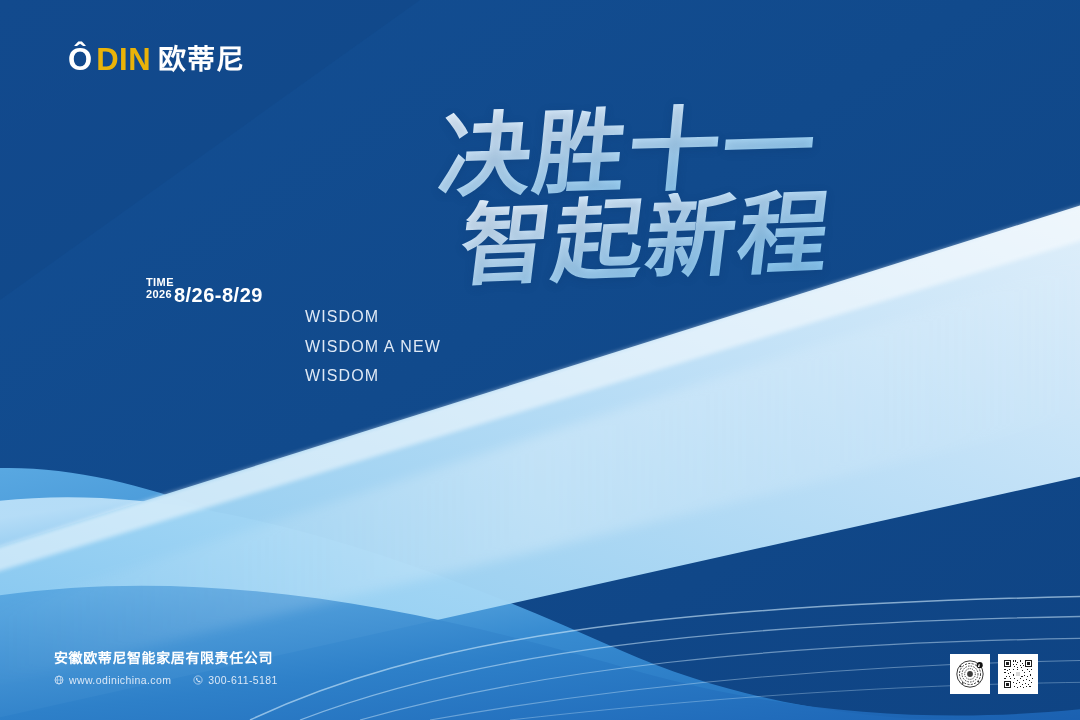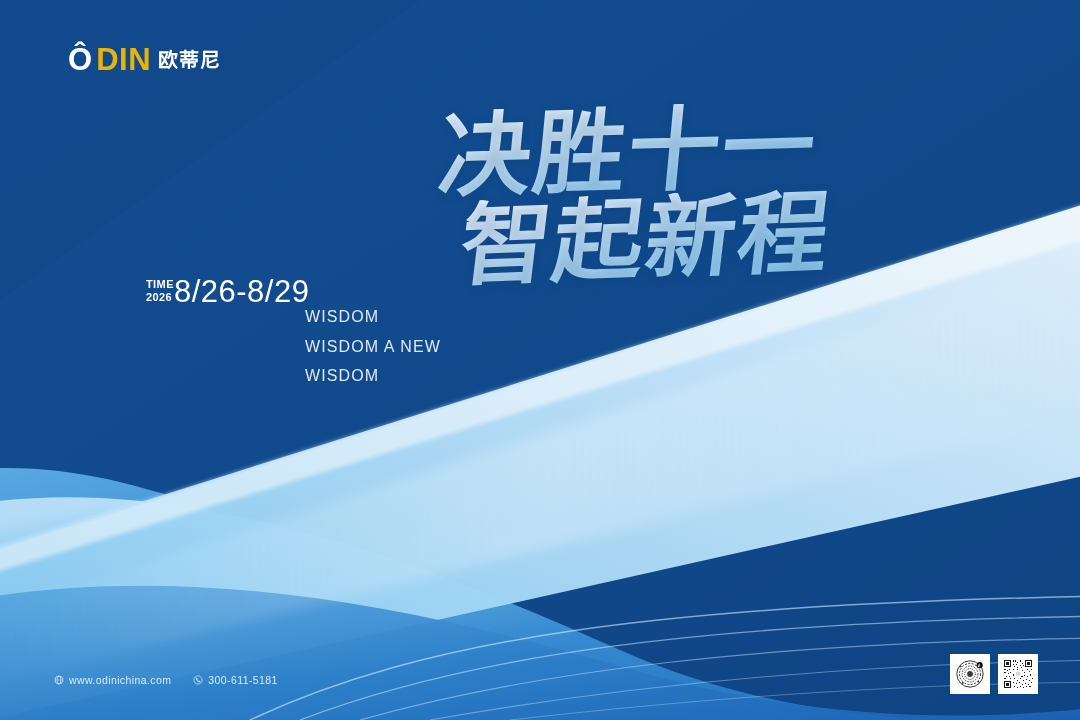--- a/index.html
+++ b/index.html
@@ -48,21 +48,21 @@
   }
   .logo-latin {
     color: #eab308;
     font-size: 31px;
     font-weight: 700;
     letter-spacing: 0.5px;
     line-height: 1;
   }
   .logo-cn {
     color: #ffffff;
-    font-size: 20px;
+    font-size: 28px;
     font-weight: 700;
     letter-spacing: 1px;
     line-height: 1;
     margin-left: 3px;
     font-family: "DejaVu Sans", "Liberation Sans", sans-serif;
   }
 
   
   .headline {
     position: absolute;
@@ -108,22 +108,22 @@
     flex-direction: column;
     color: #ffffff;
     font-size: 11px;
     font-weight: 700;
     line-height: 1.12;
     letter-spacing: 0.4px;
     padding-bottom: 4px;
   }
   .time-value {
     color: #ffffff;
-    font-size: 31px;
-    font-weight: 400;
+    font-size: 20px;
+    font-weight: 700;
     letter-spacing: 0.5px;
     line-height: 1;
   }
 
   
   .tagline {
     position: absolute;
     left: 305px;
     top: 302px;
     z-index: 20;
@@ -287,20 +287,21 @@
   </div>
 
   <div class="tagline">
     <span>WISDOM</span>
     <span>WISDOM A NEW</span>
     <span>WISDOM</span>
   </div>
 
 
   <div class="footer">
+    <div class="footer-company">安徽欧蒂尼智能家居有限责任公司</div>
     <div class="footer-contact">
       <span class="contact-item">
         <svg width="10" height="10" viewBox="0 0 16 16">
           <circle cx="8" cy="8" r="6.4" fill="none" stroke="#dbe8f7" stroke-width="1.3"></circle>
           <ellipse cx="8" cy="8" rx="3" ry="6.4" fill="none" stroke="#dbe8f7" stroke-width="1"></ellipse>
           <line x1="1.7" y1="8" x2="14.3" y2="8" stroke="#dbe8f7" stroke-width="1"></line>
         </svg>
         <span>www.odinichina.com</span>
       </span>
       <span class="contact-item">

